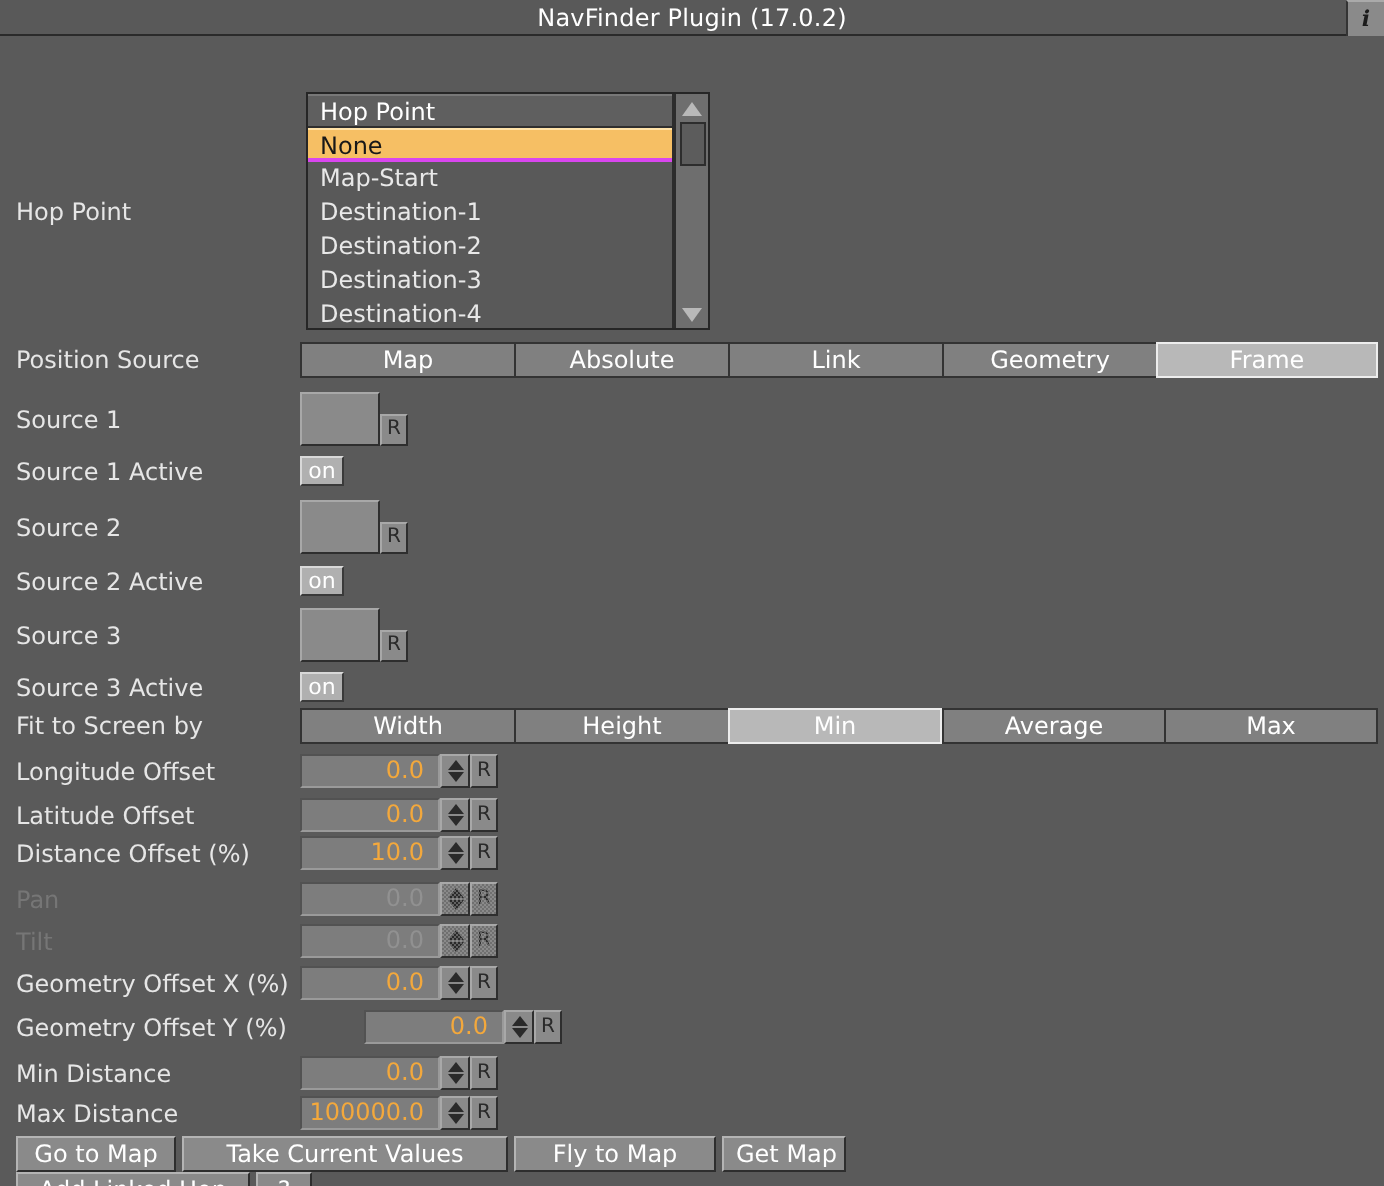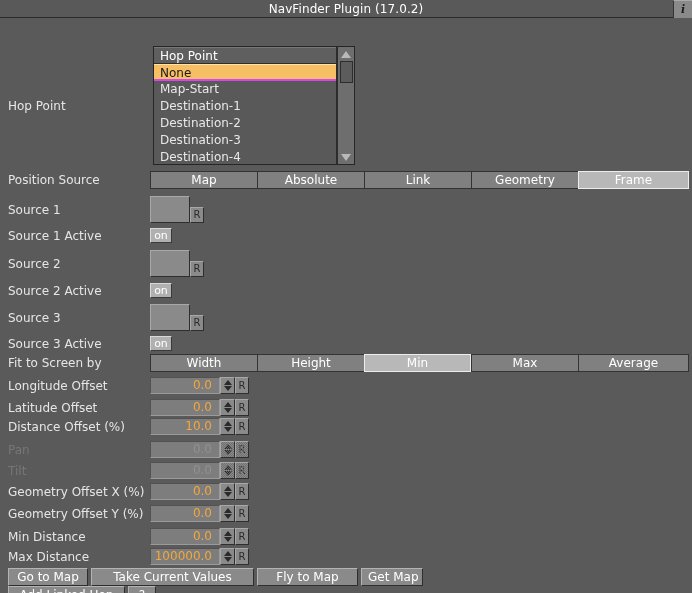--- a/index.html
+++ b/index.html
@@ -413,22 +413,22 @@
     <div class="label">Source 3 Active</div>
     <div class="ontoggle">on</div>
   </div>
 
   <div class="row" style="top:335px;height:20px;">
     <div class="label">Fit to Screen by</div>
     <div class="tabstrip">
       <div class="tab" style="width:107px;">Width</div>
       <div class="tab" style="width:107px;">Height</div>
       <div class="tab active" style="width:107px;">Min</div>
+      <div class="tab" style="width:111px;">Average</div>
       <div class="tab" style="width:107px;">Max</div>
-      <div class="tab" style="width:111px;">Average</div>
     </div>
   </div>
 
   <div class="row" style="top:358px;height:19px;">
     <div class="label">Longitude Offset</div>
     <div class="numfield">
       <div class="numval">0.0</div>
       <div class="spin">
           <div class="tu"></div>
           <div class="td"></div>
@@ -490,21 +490,21 @@
     <div class="numfield">
       <div class="numval">0.0</div>
       <div class="spin">
           <div class="tu"></div>
           <div class="td"></div>
         </div>
       <div class="rbtn-sm">R</div>
     </div>
   </div>
 
-  <div class="row" style="top:486px;height:19px;">
+  <div class="row" style="top:486px;height:19px;gap:32px;">
     <div class="label">Geometry Offset Y (%)</div>
     <div class="numfield">
       <div class="numval">0.0</div>
       <div class="spin">
           <div class="tu"></div>
           <div class="td"></div>
         </div>
       <div class="rbtn-sm">R</div>
     </div>
   </div>

